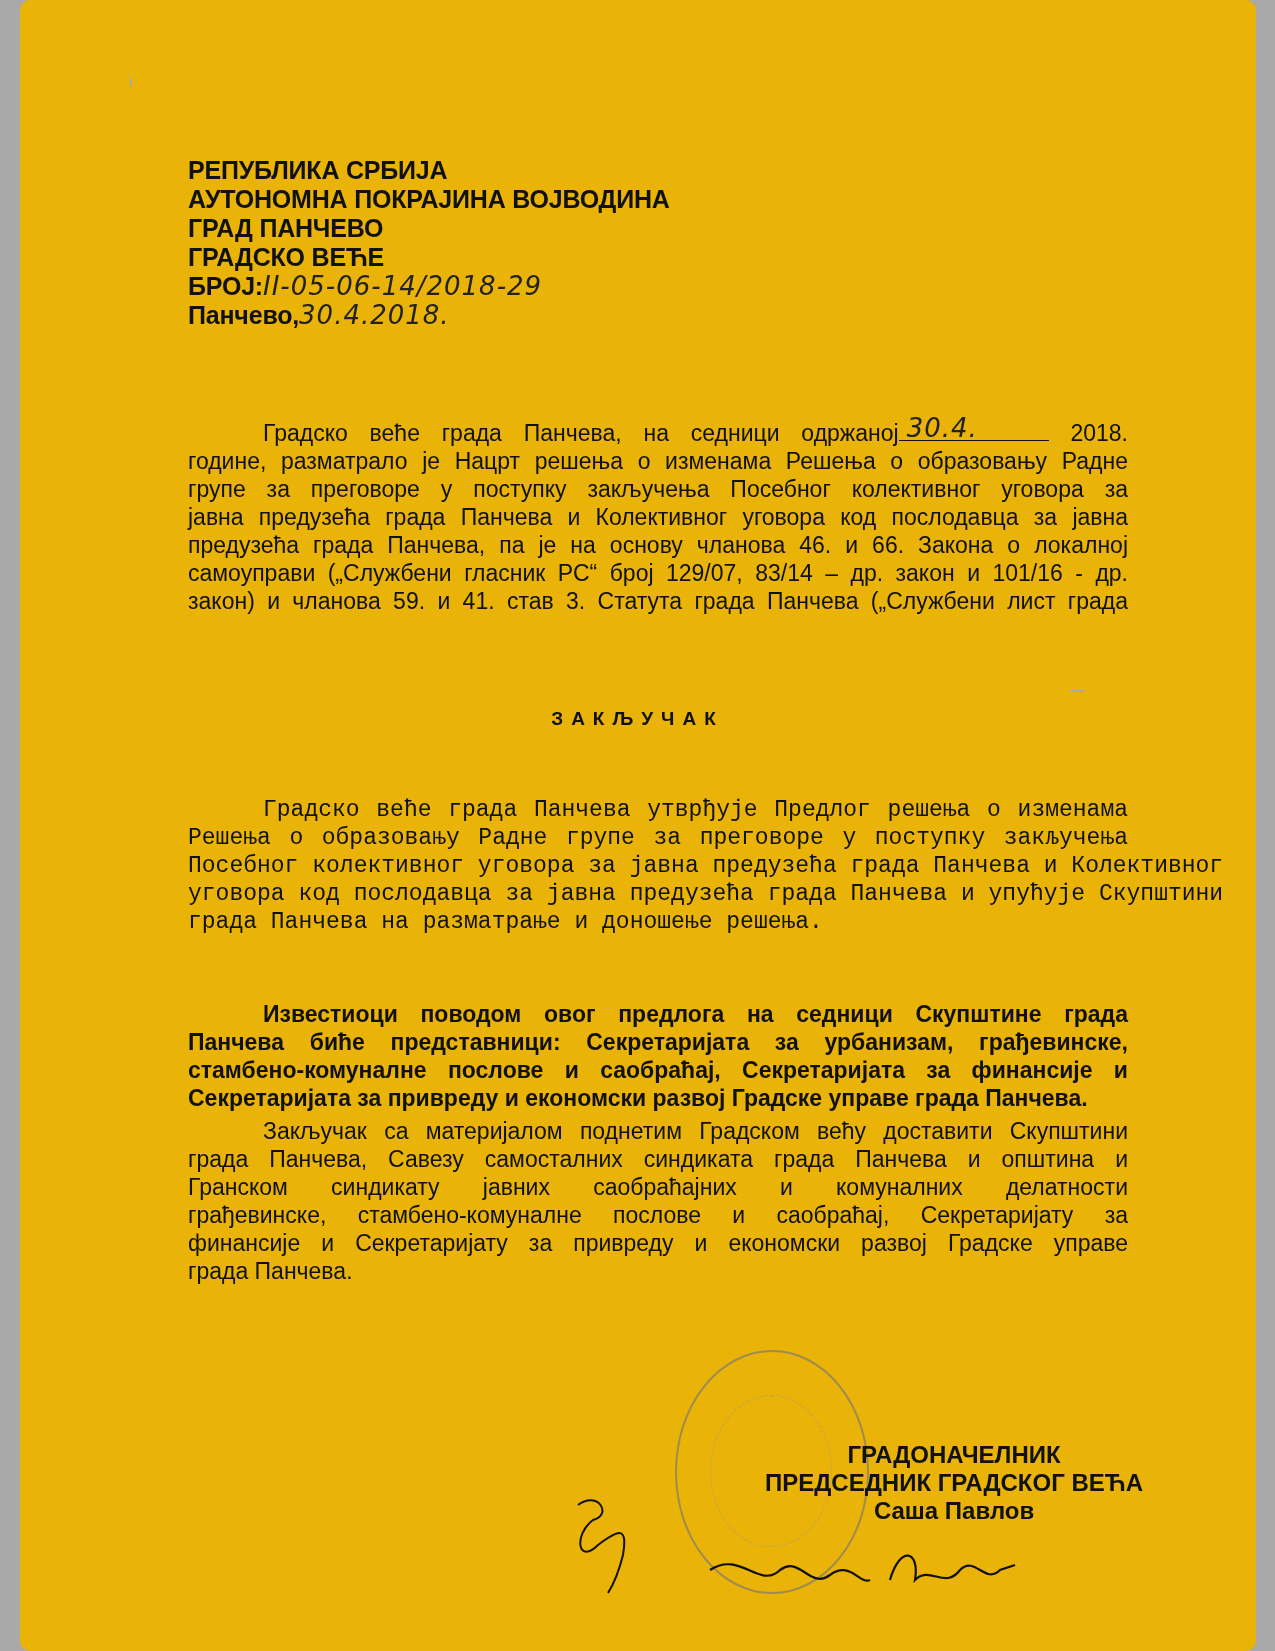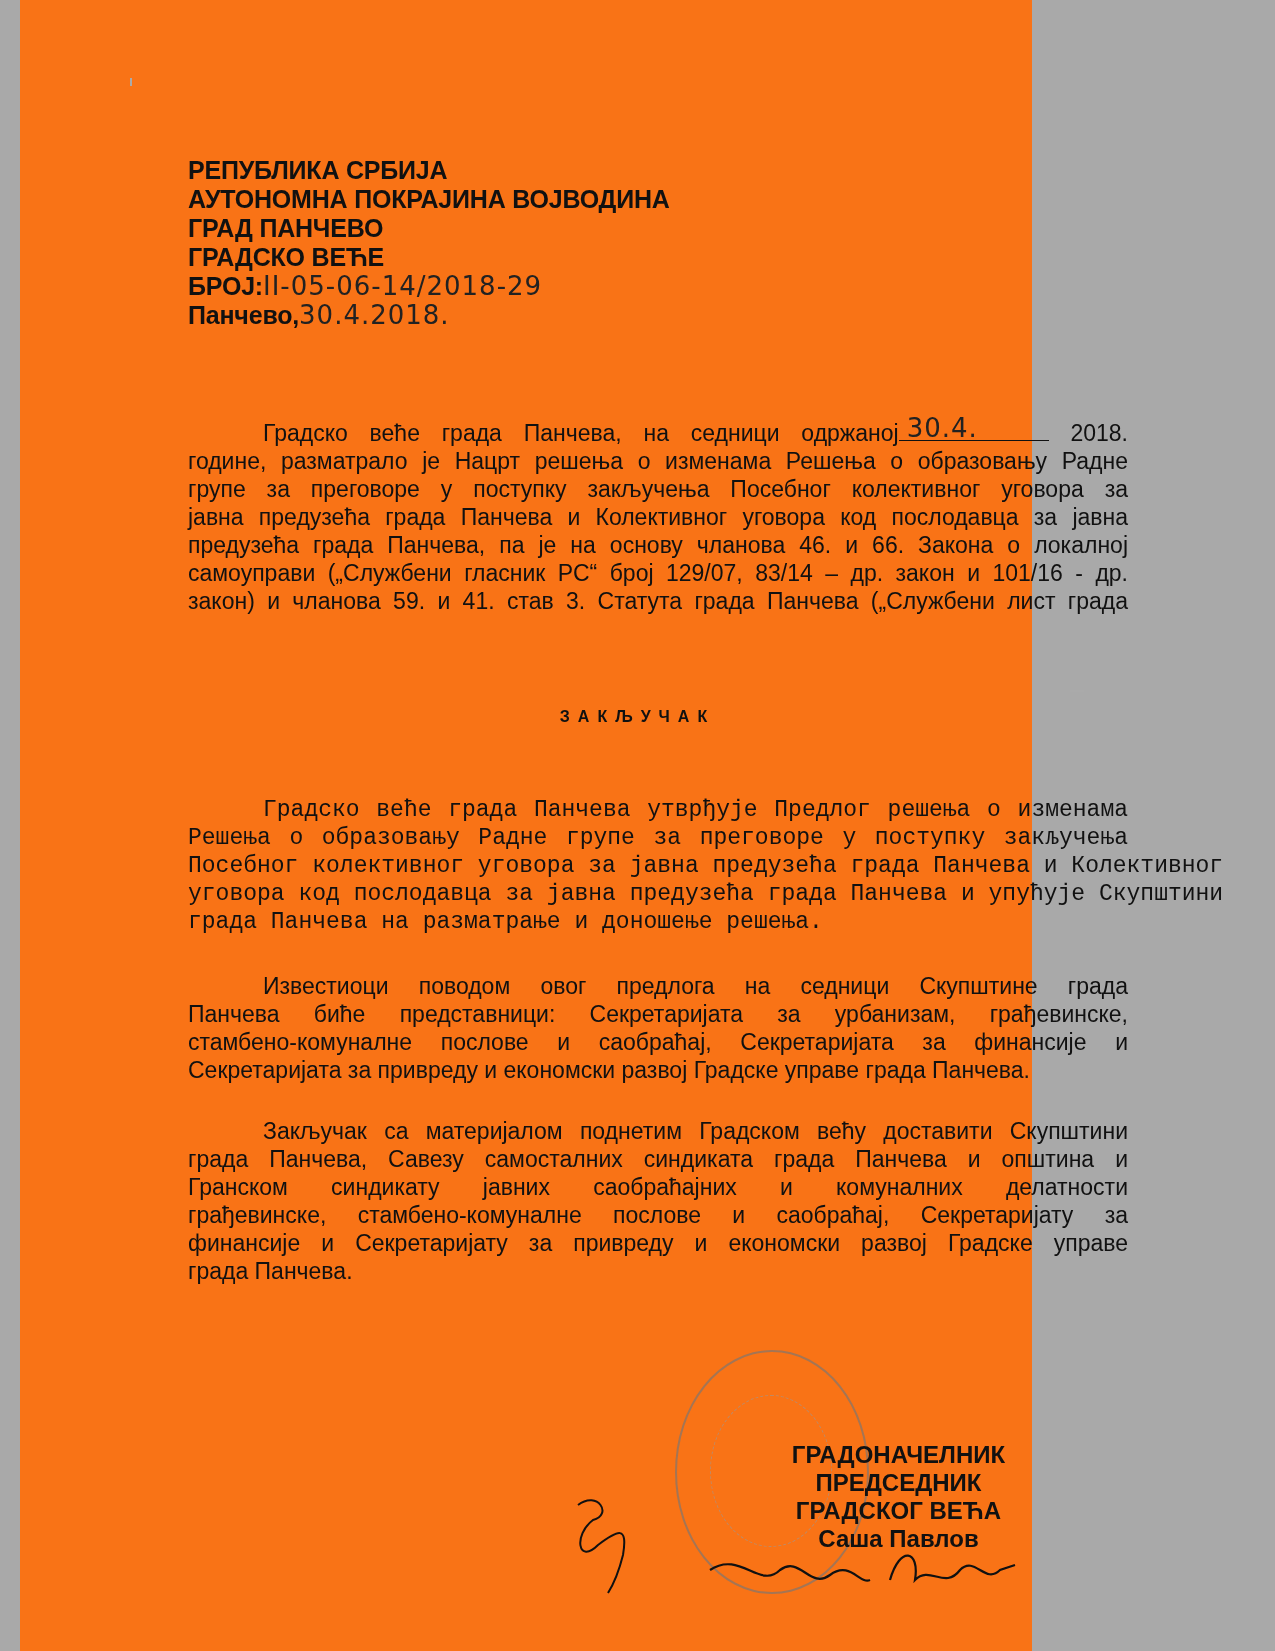--- a/index.html
+++ b/index.html
@@ -1,36 +1,36 @@
 <!DOCTYPE html>
 <html><head>
 <meta charset="utf-8">
 <style>
   html, body { margin:0; padding:0; }
   body {
     width:1275px; height:1651px; background:#a9a9a9; position:relative; overflow:hidden;
     font-family:"Liberation Sans", sans-serif; color:#111;
   }
   .paper {
-    position:absolute; left:20px; top:0; width:1012px; height:1651px; background:#f97316;
+    position:absolute; left:20px; top:0; width:1236px; height:1651px; background:#eab308;border-radius:10px;
   }
   .hdr { position:absolute; left:168px; top:156px; font-weight:bold; font-size:25px; line-height:29px; letter-spacing:-0.2px; }
   .hdr div { white-space:nowrap; }
-  .hand { font-family:"DejaVu Sans", sans-serif; font-weight:normal; font-size:26px; letter-spacing:1px; color:#222; }
+  .hand { font-family:"DejaVu Sans", sans-serif; font-weight:normal; font-style:italic; font-size:26px; letter-spacing:1px; color:#222; }
   .para {
     position:absolute; left:168px; width:940px; font-size:23px; line-height:28px; text-align:justify;
   }
   .para .ln { display:block; text-align:justify; text-align-last:justify; white-space:nowrap; }
   .para .ln.last { text-align-last:left; }
   .para .ln.indent { padding-left:75px; }
   .blank { display:inline-block; border-bottom:1.5px solid #111; width:150px; position:relative; height:22px; vertical-align:baseline; }
   .blank span { position:absolute; left:8px; bottom:-2px; }
   .title {
     position:absolute; left:0; width:1275px; top:708px; text-align:center;
-    font-weight:bold; font-size:16px; letter-spacing:8px;
+    font-weight:bold; font-size:19px; letter-spacing:8px;
   }
   .sig { position:absolute; left:745px; top:1441px; font-weight:bold; font-size:24px; line-height:28px; text-align:center; }
   .stamp {
     position:absolute; left:655px; top:1350px; width:190px; height:240px; border:2px solid #777;
     border-radius:50%; opacity:0.65;
   }
   .stamp-inner {
     position:absolute; left:690px; top:1395px; width:120px; height:150px; border:1px dashed #999; border-radius:50%; opacity:0.6;
   }
   .speck { position:absolute; width:2px; height:8px; background:#aaa; }
@@ -71,21 +71,21 @@
   <div class="title" style="left:-20px;">ЗАКЉУЧАК</div>
 
   <div class="para" style="top:796px;font-family:Liberation Mono, monospace;">
     <span class="ln indent">Градско веће града Панчева утврђује Предлог решења о изменама</span>
     <span class="ln">Решења о образовању Радне групе за преговоре у поступку закључења</span>
     <span class="ln">Посебног колективног уговора за јавна предузећа града Панчева и Колективног</span>
     <span class="ln">уговора код послодавца за јавна предузећа града Панчева и упућује Скупштини</span>
     <span class="ln last">града Панчева на разматрање и доношење решења.</span>
   </div>
 
-  <div class="para" style="top:972px;">
+  <div class="para" style="top:1000px;font-weight:bold;">
     <span class="ln indent">Известиоци поводом овог предлога на седници Скупштине града</span>
     <span class="ln">Панчева биће представници: Секретаријата за урбанизам, грађевинске,</span>
     <span class="ln">стамбено-комуналне послове и саобраћај, Секретаријата за финансије и</span>
     <span class="ln last">Секретаријата за привреду и економски развој Градске управе града Панчева.</span>
   </div>
 
   <div class="para" style="top:1117px;">
     <span class="ln indent">Закључак са материјалом поднетим Градском већу доставити Скупштини</span>
     <span class="ln">града Панчева, Савезу самосталних синдиката града Панчева и општина и</span>
     <span class="ln">Гранском синдикату јавних саобраћајних и комуналних делатности</span>

